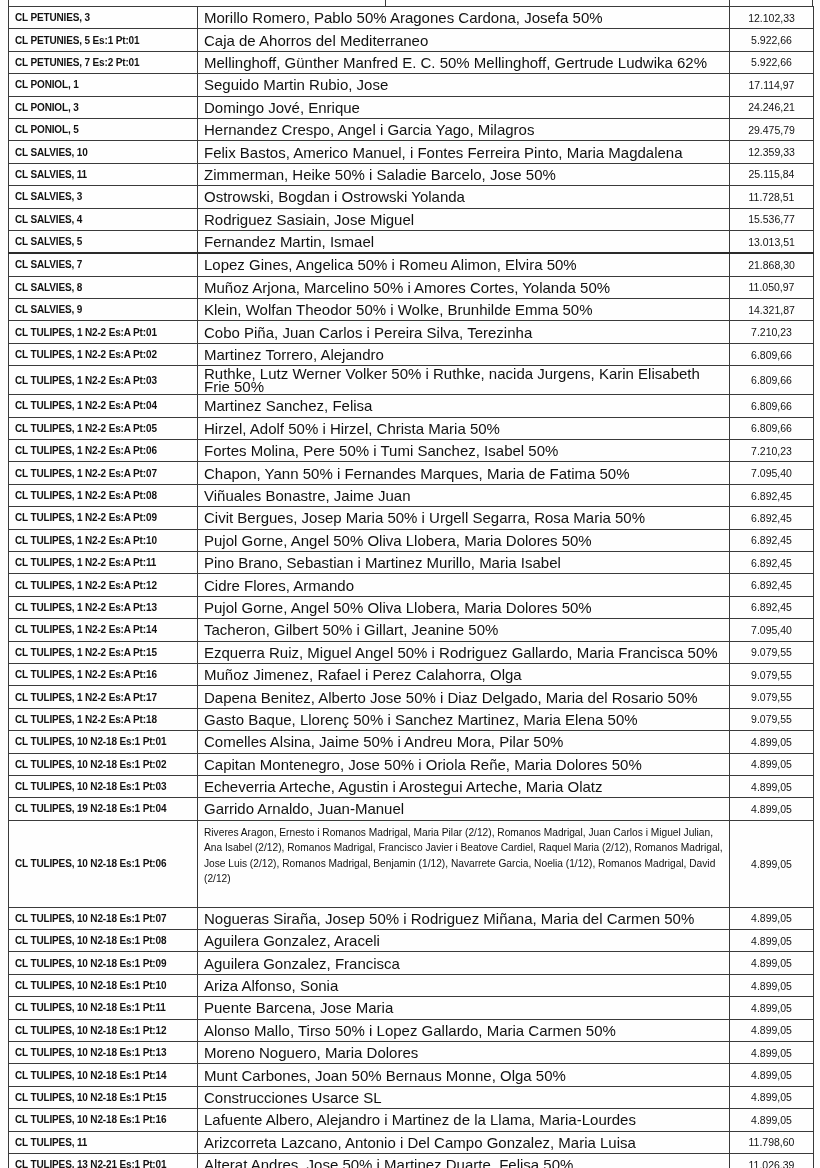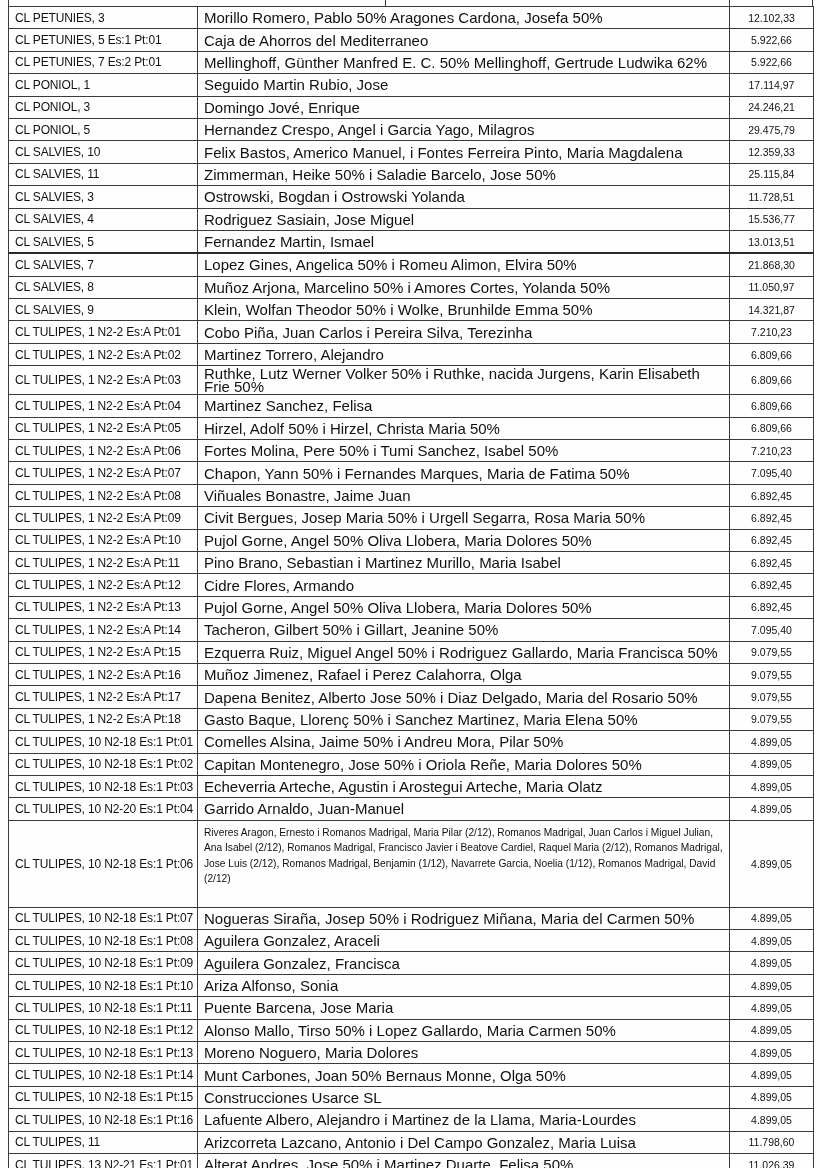--- a/index.html
+++ b/index.html
@@ -33,22 +33,22 @@
   }
   table.property-table td {
     border: 1px solid #3a3a3a;
     color: #111111;
     padding: 1px 6px;
     vertical-align: middle;
     height: 19.4px;
     overflow: hidden;
   }
   td.address {
-    font-weight: normal;
-    font-size: 12px;
+    font-weight: bold;
+    font-size: 10px;
     letter-spacing: -0.15px;
     padding-left: 5px;
     white-space: nowrap;
   }
   td.owners {
     font-size: 15px;
     line-height: 13px;
   }
   td.amount {
     font-size: 10.5px;
@@ -258,21 +258,21 @@
     <td class="address">CL TULIPES, 10 N2-18 Es:1 Pt:02</td>
     <td class="owners">Capitan Montenegro, Jose 50% i Oriola Reñe, Maria Dolores 50%</td>
     <td class="amount">4.899,05</td>
   </tr>
         <tr>
     <td class="address">CL TULIPES, 10 N2-18 Es:1 Pt:03</td>
     <td class="owners">Echeverria Arteche, Agustin i Arostegui Arteche, Maria Olatz</td>
     <td class="amount">4.899,05</td>
   </tr>
         <tr>
-    <td class="address">CL TULIPES, 10 N2-20 Es:1 Pt:04</td>
+    <td class="address">CL TULIPES, 19 N2-18 Es:1 Pt:04</td>
     <td class="owners">Garrido Arnaldo, Juan-Manuel</td>
     <td class="amount">4.899,05</td>
   </tr>
         <tr class="tall">
     <td class="address">CL TULIPES, 10 N2-18 Es:1 Pt:06</td>
     <td class="owners">Riveres Aragon, Ernesto i Romanos Madrigal, Maria Pilar (2/12), Romanos Madrigal, Juan Carlos i Miguel Julian, Ana Isabel (2/12), Romanos Madrigal, Francisco Javier i Beatove Cardiel, Raquel Maria (2/12), Romanos Madrigal, Jose Luis (2/12), Romanos Madrigal, Benjamin (1/12), Navarrete Garcia, Noelia (1/12), Romanos Madrigal, David (2/12)</td>
     <td class="amount">4.899,05</td>
   </tr>
         <tr>
     <td class="address">CL TULIPES, 10 N2-18 Es:1 Pt:07</td>

